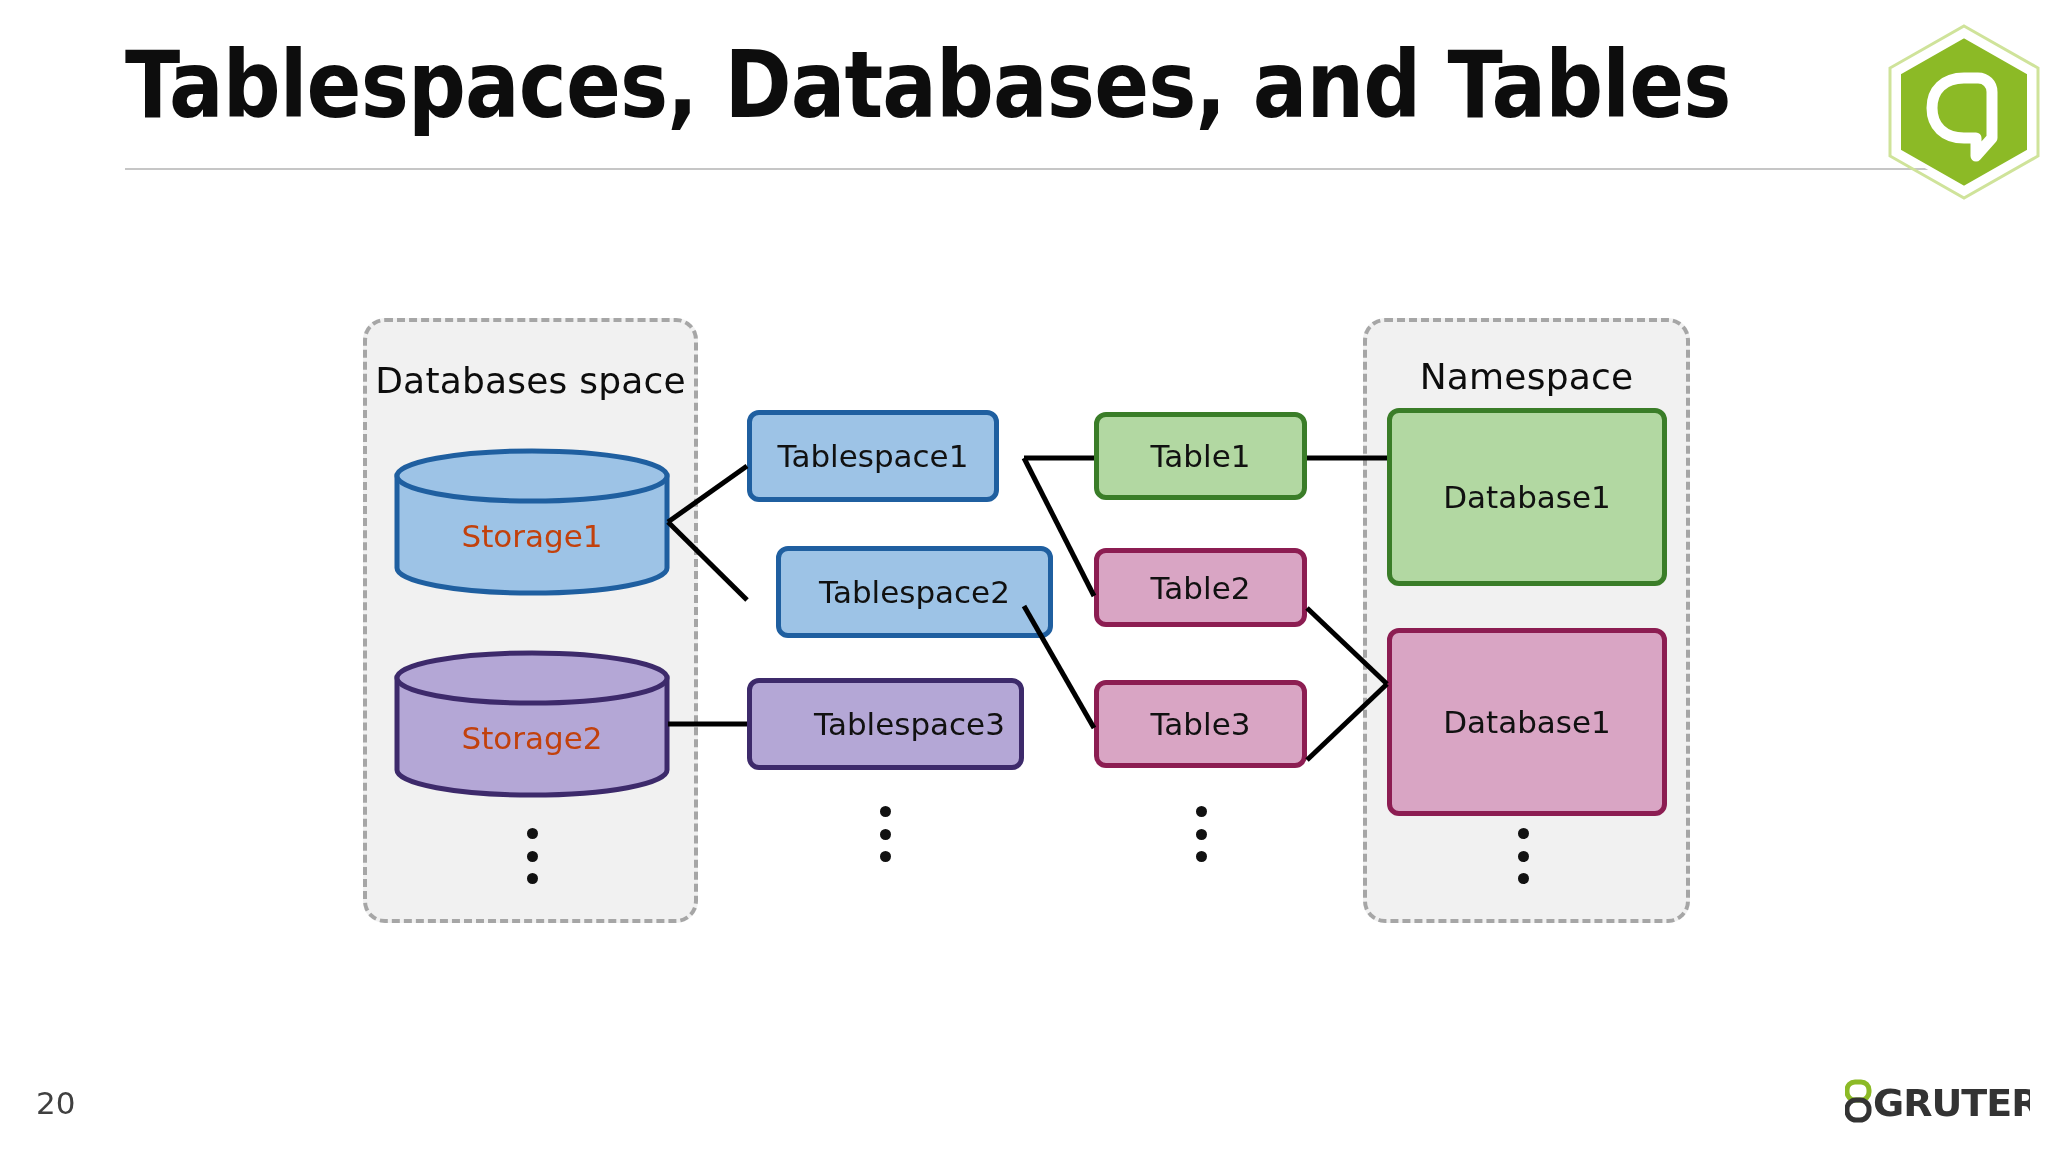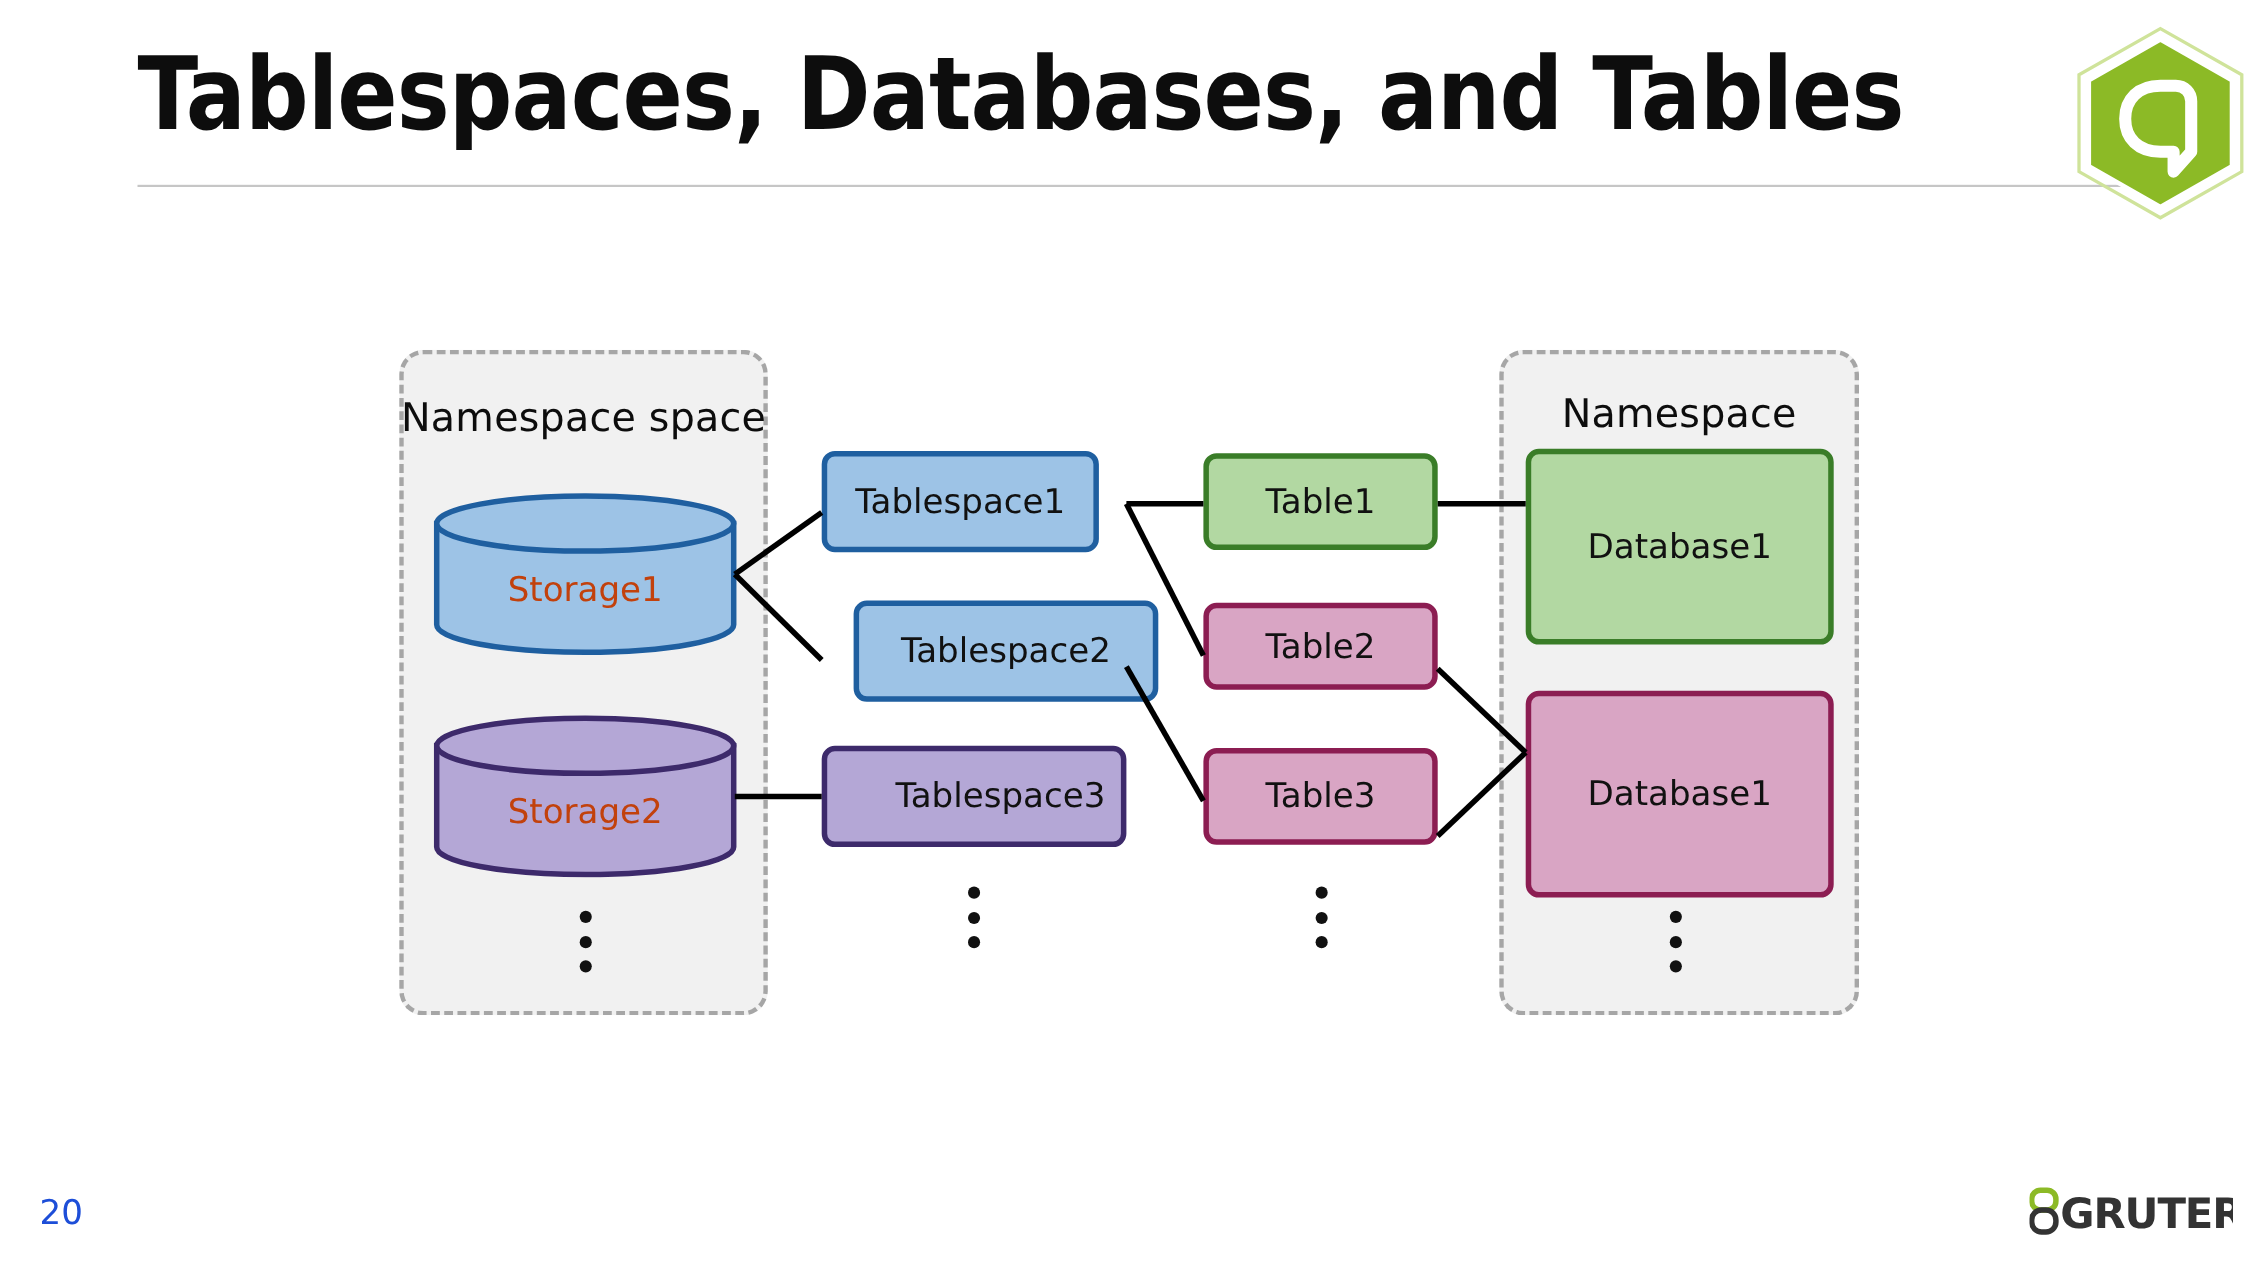--- a/index.html
+++ b/index.html
@@ -130,21 +130,21 @@
     height: 1152px;
     pointer-events: none;
   }
 
   
   #page-number {
     position: absolute;
     left: 36px;
     top: 1085px;
     font-size: 31px;
-    color: #1d4ed8;
+    color: #404040;
   }
   #gruter-logo {
     position: absolute;
     left: 1845px;
     top: 1078px;
     width: 185px;
     height: 46px;
   }
 </style>
 </head>
@@ -160,21 +160,21 @@
     <polygon points="84,14 149,51 149,129 84,166 19,129 19,51" fill="#8cba26" stroke="#ffffff" stroke-width="4"></polygon>
 
     <path d="M84,56 C64,56 52,68 52,86 C52,104 64,116 84,116 L96,116 L96,134 L112,116 L112,70 C112,62 106,56 98,56 Z" fill="none" stroke="#ffffff" stroke-width="11" stroke-linejoin="round"></path>
   </svg>
 </div>
 
 <div id="diagram">
 
   <div class="group-box" style="left:363px; top:318px; width:335px; height:605px;">
   </div>
-  <div class="group-label" style="left:363px; top:360px; width:335px;">Namespace space</div>
+  <div class="group-label" style="left:363px; top:360px; width:335px;">Databases space</div>
 
   <div class="group-box" style="left:1363px; top:318px; width:327px; height:605px;">
   </div>
   <div class="group-label" style="left:1363px; top:356px; width:327px;">Namespace</div>
 
   <div class="cylinder" style="left:392px; top:448px; width:280px; height:148px;">
     <svg viewBox="0 0 280 148" width="280" height="148">
       <path d="M5,28 L5,120 A135,25 0 0,0 275,120 L275,28 Z" fill="#9dc3e6" stroke="#1f5fa0" stroke-width="5"></path>
       <ellipse cx="140" cy="28" rx="135" ry="25" fill="#9dc3e6" stroke="#1f5fa0" stroke-width="5"></ellipse>
     </svg>

